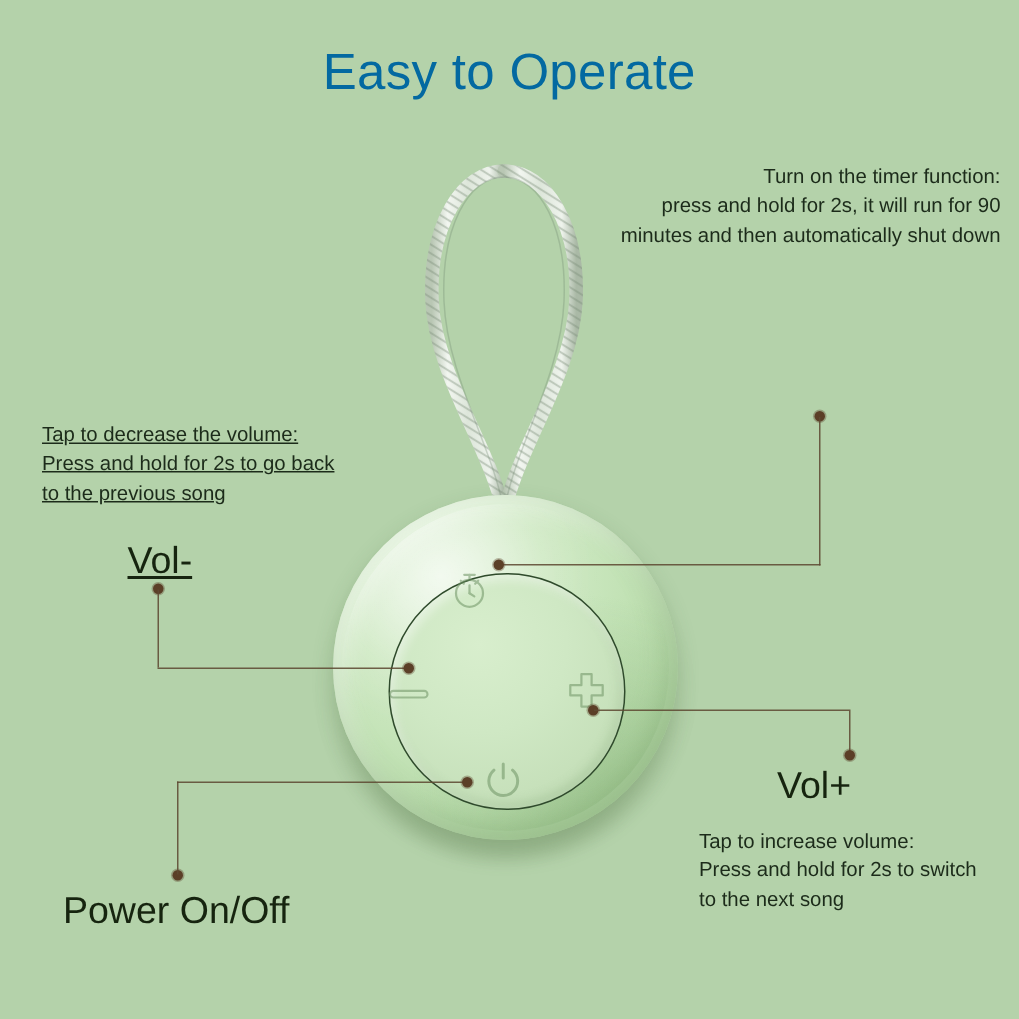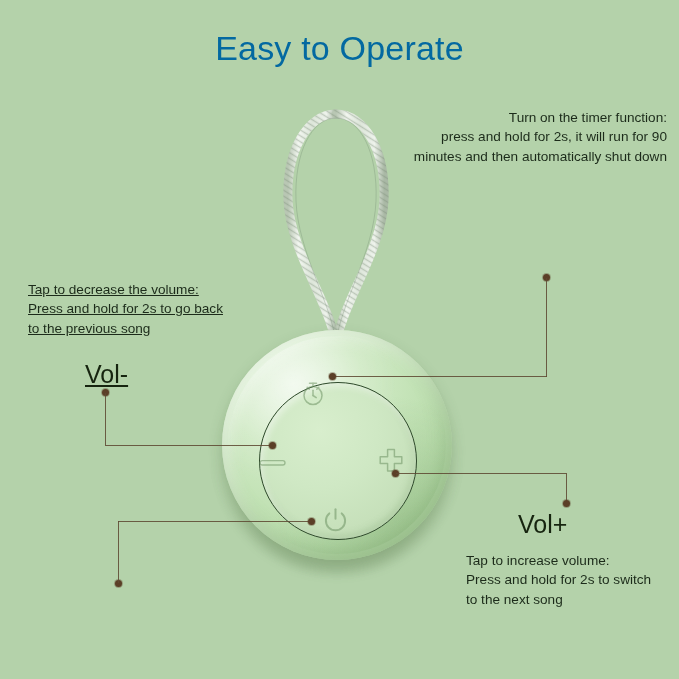--- a/index.html
+++ b/index.html
@@ -202,19 +202,20 @@
   <div class="biglabel" style="left:518px;top:509px;">Vol+</div>
   <div class="note l" style="left:466px;top:551px;width:230px;">Tap to increase volume:
 Press and hold for 2s to switch
 to the next song</div>
 
   <div class="dot" style="left:392px;top:470px;"></div>
   <div class="lineH" style="left:396px;top:473px;width:170px;"></div>
   <div class="lineV" style="left:566px;top:473px;height:30px;"></div>
   <div class="dot" style="left:563px;top:500px;"></div>
 
+  <div class="biglabel" style="left:42px;top:592px;">Power On/Off</div>
 
   <div class="dot" style="left:115px;top:580px;"></div>
   <div class="lineV" style="left:118px;top:521px;height:62px;"></div>
   <div class="lineH" style="left:118px;top:521px;width:194px;"></div>
   <div class="dot" style="left:308px;top:518px;"></div>
 
 </div>
 
 </body></html>

